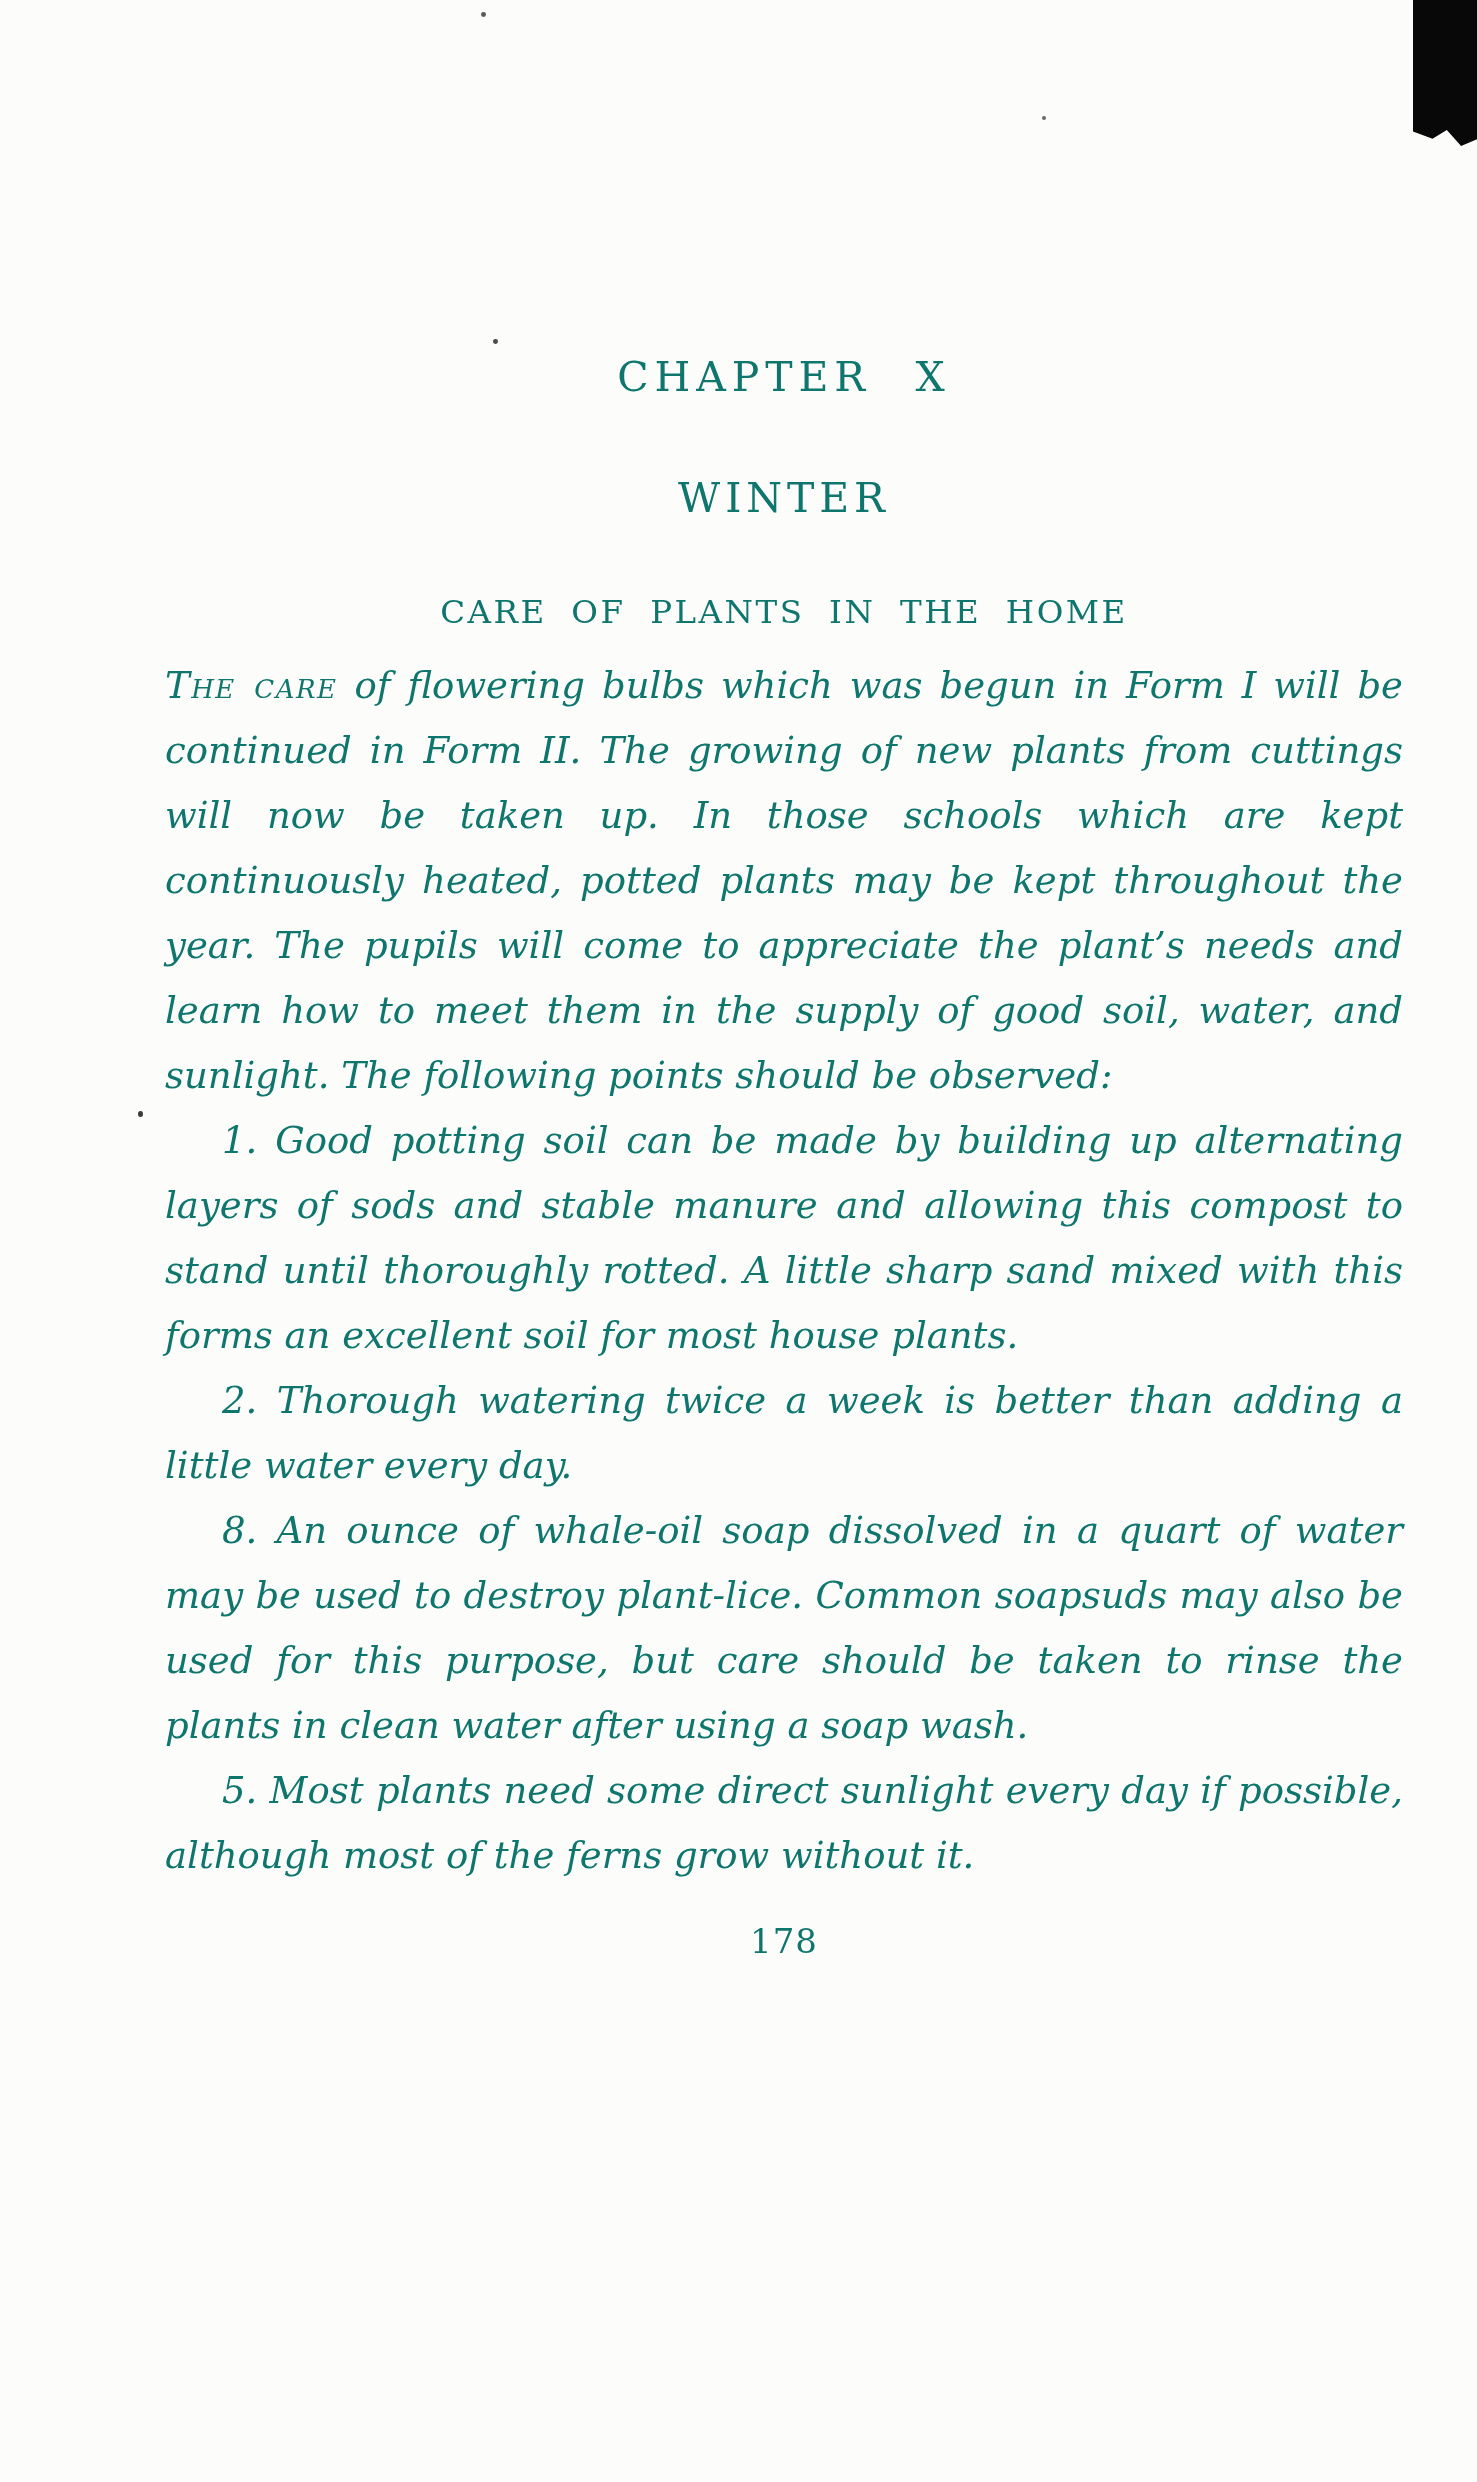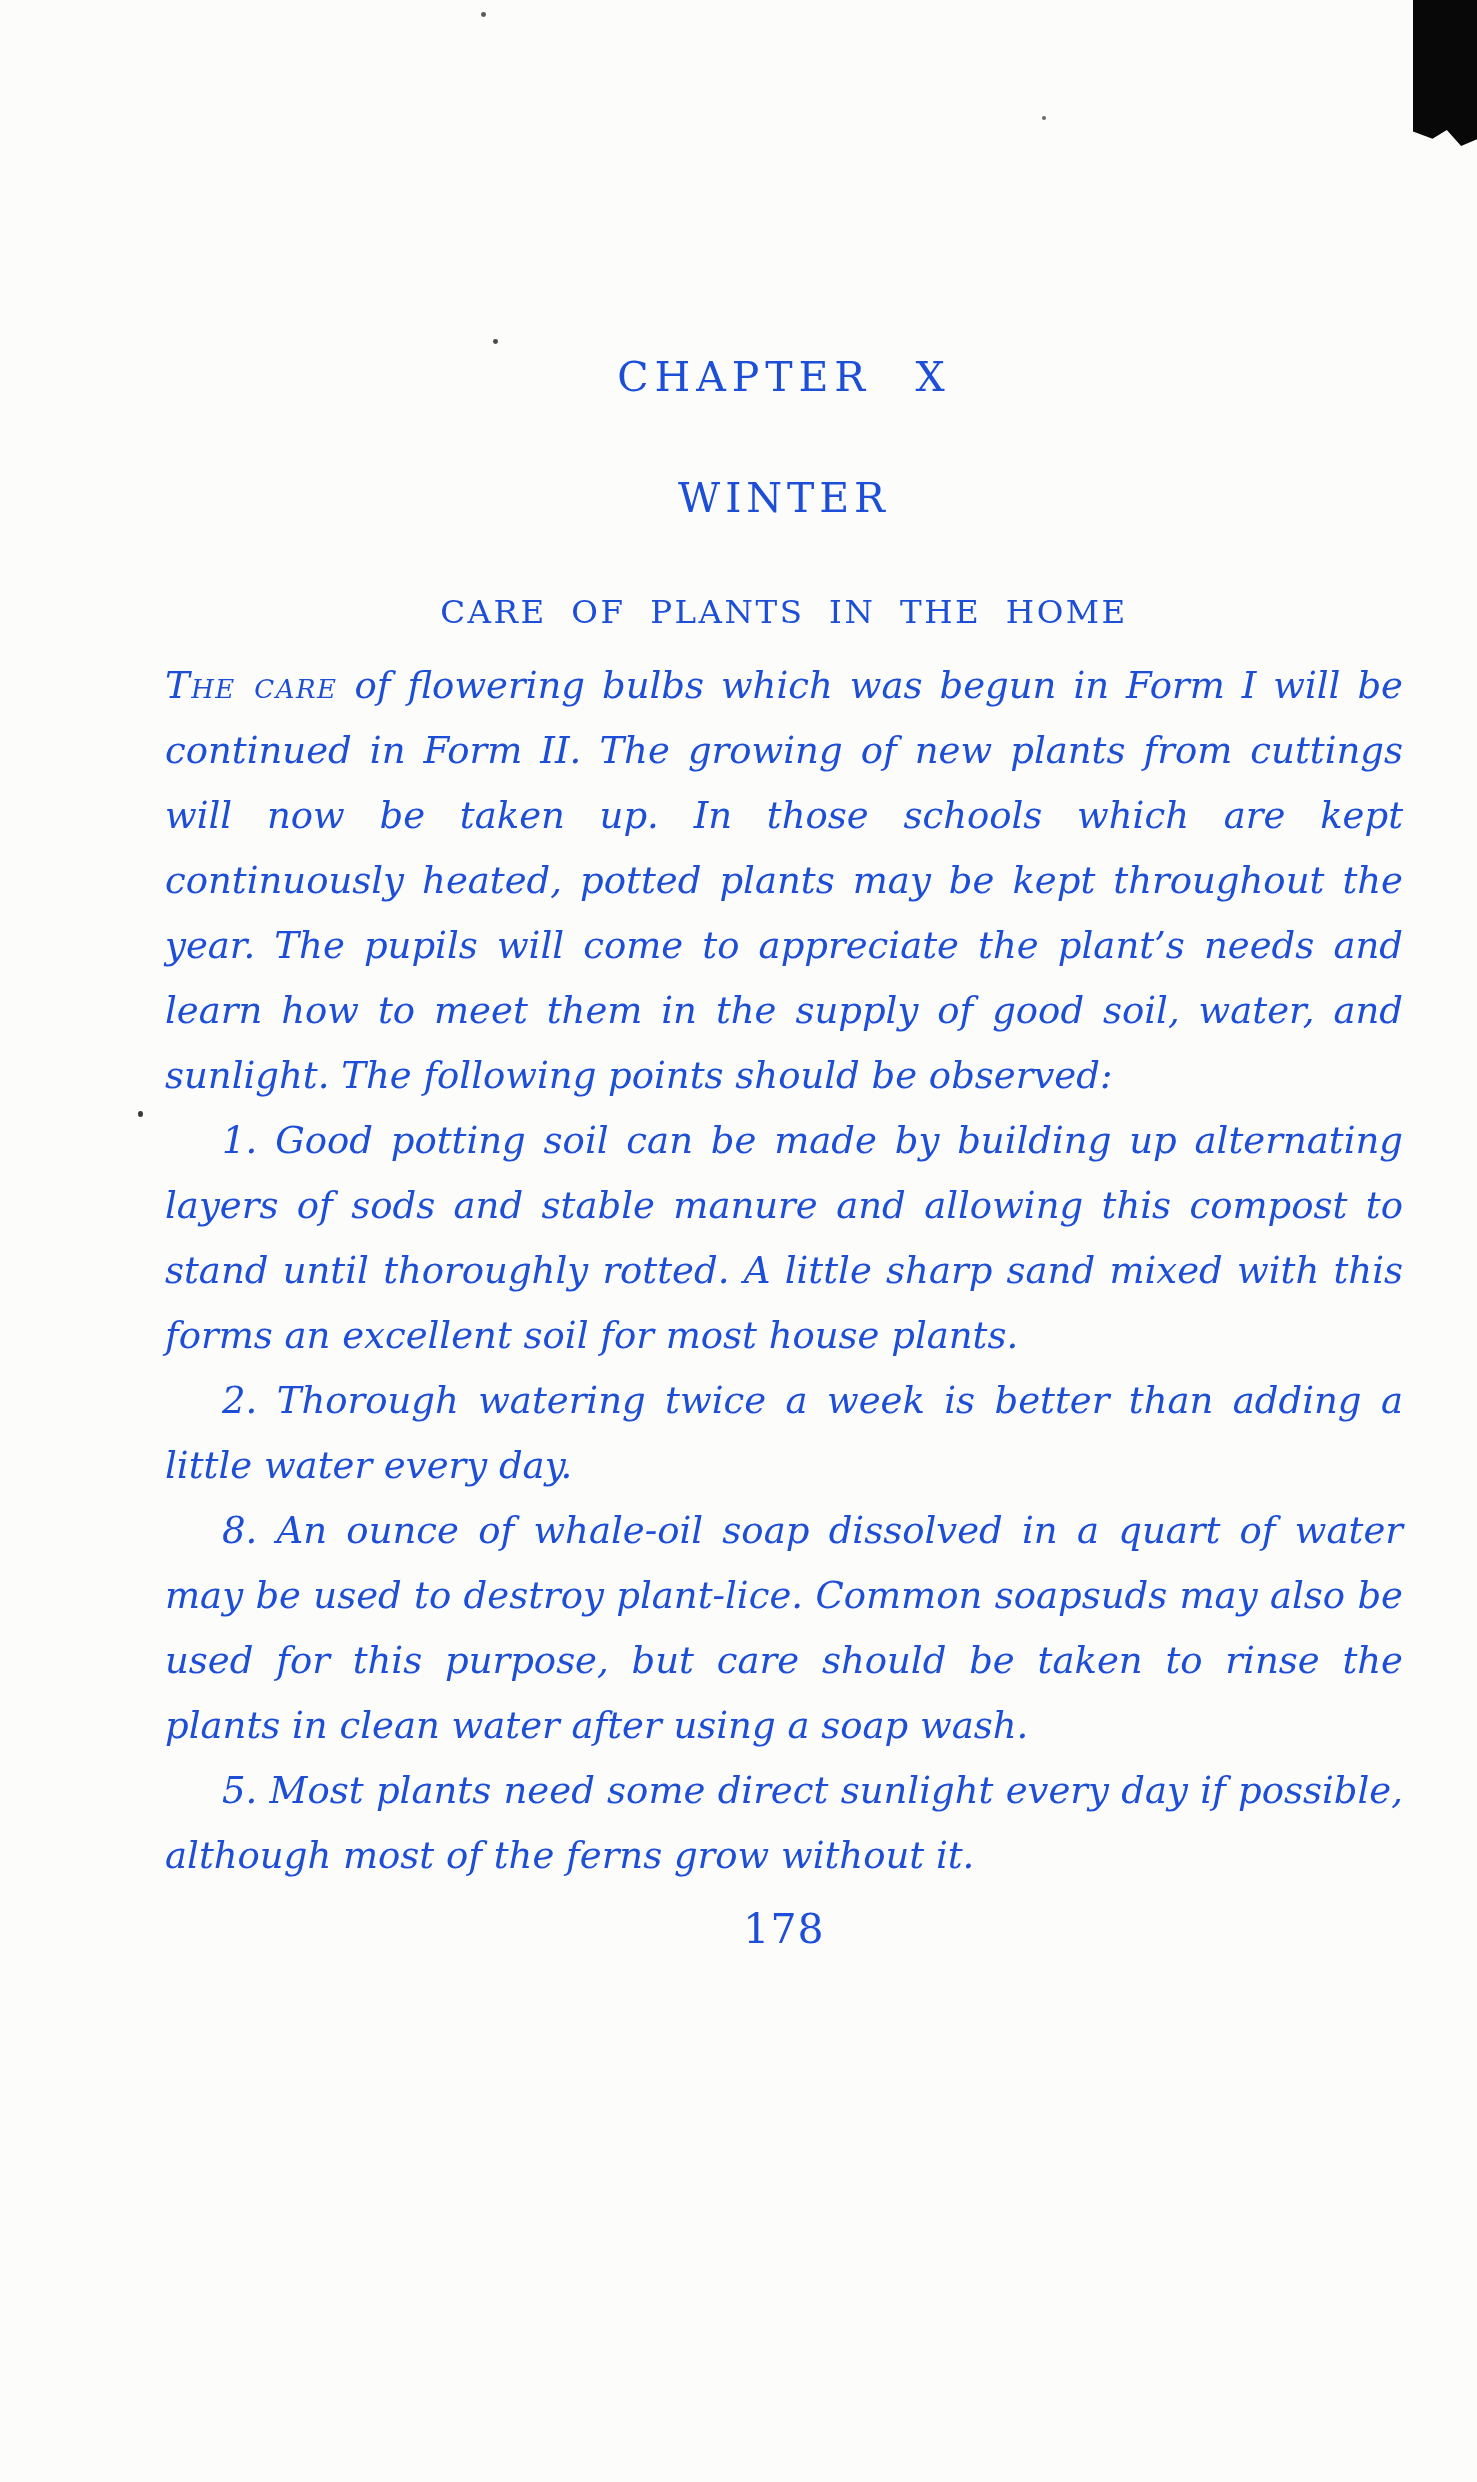--- a/index.html
+++ b/index.html
@@ -8,21 +8,21 @@
     background: #e8e8e8;
   }
   .page {
     position: relative;
     width: 1478px;
     height: 2482px;
     margin: 0 auto;
     background: #fcfcfa;
     overflow: hidden;
     font-family: "DejaVu Serif", "Liberation Serif", serif;
-    color: #1d4ed8;
+    color: #0f766e;
   }
   .content {
     position: absolute;
     left: 165px;
     top: 0;
     width: 1238px;
     padding-top: 353px;
   }
   .heading {
     text-align: center;
@@ -61,23 +61,23 @@
     text-indent: 0;
   }
   .smallcaps-lead {
     font-variant: small-caps;
     letter-spacing: 1.5px;
   }
   p.numbered-paragraph {
     text-indent: 57px;
   }
   .page-number {
-    margin-top: 17px;
+    margin-top: 33px;
     text-align: center;
-    font-size: 41px;
+    font-size: 34px;
     letter-spacing: 1px;
   }
   .scan-corner-artifact {
     position: absolute;
     top: 0;
     right: 0;
     width: 65px;
     height: 146px;
     background: #080808;
     clip-path: polygon(0 0, 100% 0, 100% 95%, 74% 100%, 52% 89%, 30% 95%, 0 90%);

